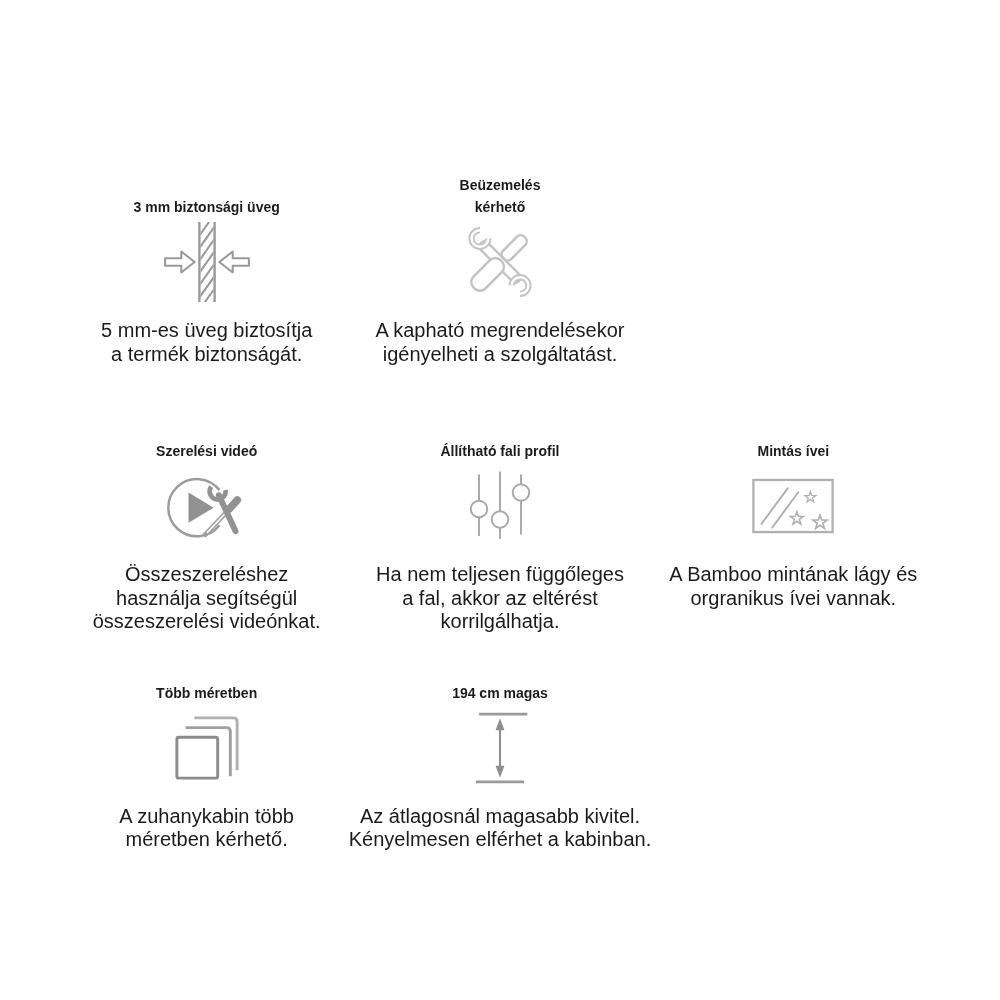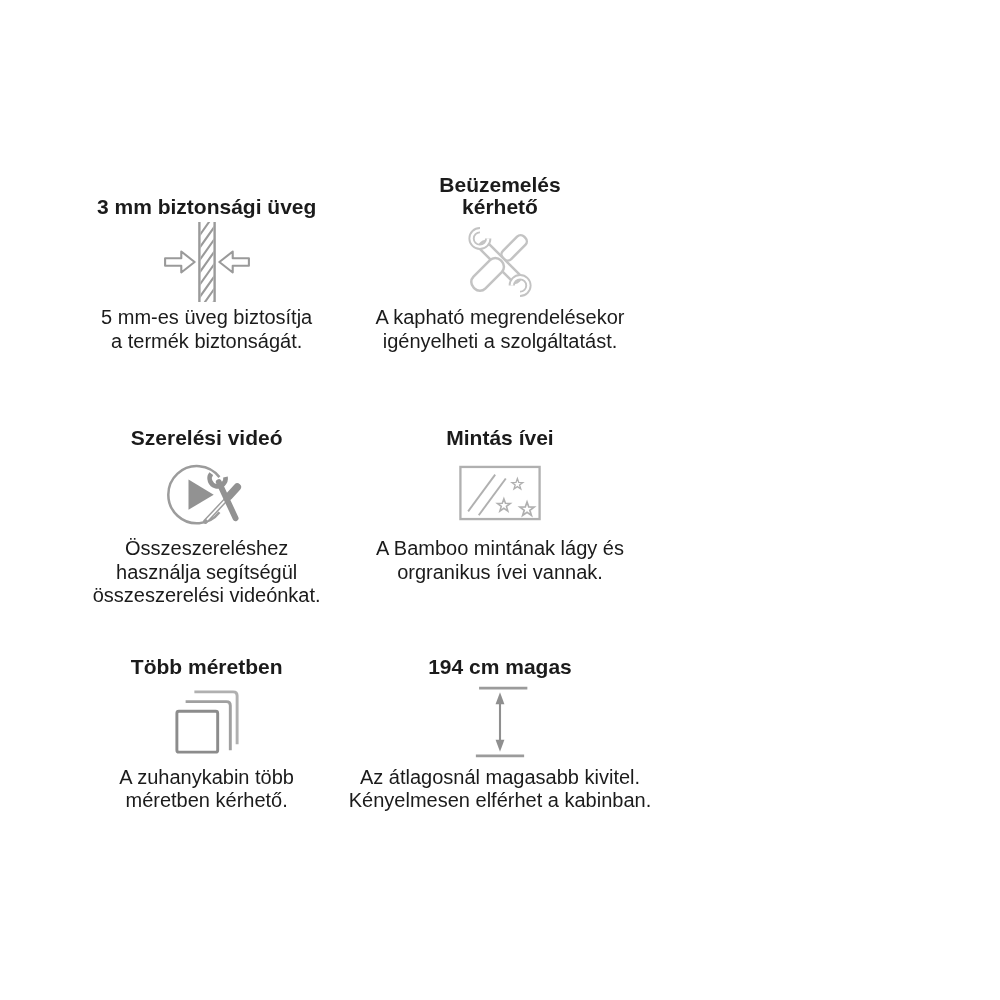--- a/index.html
+++ b/index.html
@@ -8,24 +8,24 @@
     font-family:"Liberation Sans",sans-serif;color:#1b1b1b;
     overflow:hidden;
   }
   .wrap{width:880px;margin:0 auto;padding-top:172px}
   .row{display:grid;grid-template-columns:repeat(3,293.33px);align-items:start;justify-items:center}
   .row-2{margin-top:50px}
   .row-3{margin-top:24px}
   .cell{display:flex;flex-direction:column;align-items:center;text-align:center}
   .title{
     min-height:46px;display:flex;align-items:flex-end;justify-content:center;
-    font-size:21px;font-weight:bold;line-height:22px;white-space:pre-line;width:max-content;
+    font-size:14px;font-weight:bold;line-height:22px;white-space:pre-line;width:max-content;
   }
   .iconbox{height:88px;display:flex;align-items:center;justify-content:center}
-  .desc{font-size:20px;line-height:23.5px;white-space:pre-line;margin-top:0;width:max-content}
+  .desc{font-size:20px;line-height:23.5px;white-space:pre-line;margin-top:13px;width:max-content}
   svg{display:block}
 </style>
 </head>
 <body>
 
 <div class="wrap">
 
   <div class="row row-1">
 
     <div class="cell">
@@ -90,20 +90,36 @@
           <line x1="76" y1="48" x2="86" y2="37" stroke="#929292" stroke-width="9" stroke-linecap="round"></line>
           <path d="M55 21 A9.5 9.5 0 1 0 72 25" fill="none" stroke="#929292" stroke-width="5.5"></path>
           <line x1="64" y1="31" x2="84" y2="74" stroke="#929292" stroke-width="7" stroke-linecap="round"></line>
         </svg>
       </div>
       <div class="desc">Összeszereléshez
 használja segítségül
 összeszerelési videónkat.</div>
     </div>
 
+    <div class="cell">
+      <div class="title">Állítható fali profil</div>
+      <div class="iconbox">
+        <svg width="76" height="72" viewBox="0 0 96 96">
+          <line x1="20" y1="6" x2="20" y2="88" stroke="#a8a8a8" stroke-width="2.6"></line>
+          <line x1="48" y1="2" x2="48" y2="92" stroke="#a8a8a8" stroke-width="2.6"></line>
+          <line x1="76" y1="6" x2="76" y2="86" stroke="#a8a8a8" stroke-width="2.6"></line>
+          <circle cx="20" cy="52" r="11" fill="#ffffff" stroke="#a8a8a8" stroke-width="2.6"></circle>
+          <circle cx="48" cy="66" r="11" fill="#ffffff" stroke="#a8a8a8" stroke-width="2.6"></circle>
+          <circle cx="76" cy="30" r="11" fill="#ffffff" stroke="#a8a8a8" stroke-width="2.6"></circle>
+        </svg>
+      </div>
+      <div class="desc">Ha nem teljesen függőleges
+a fal, akkor az eltérést
+korrilgálhatja.</div>
+    </div>
 
     <div class="cell">
       <div class="title">Mintás ívei</div>
       <div class="iconbox">
         <svg width="84" height="56" viewBox="0 0 86 58">
           <rect x="2" y="2" width="82" height="54" fill="#ffffff" stroke="#b0b0b0" stroke-width="2.4"></rect>
           <line x1="10" y1="48" x2="38" y2="10" stroke="#b0b0b0" stroke-width="2"></line>
           <line x1="21" y1="52" x2="49" y2="14" stroke="#b0b0b0" stroke-width="2"></line>
           <g fill="#ffffff" stroke="#b0b0b0" stroke-width="1.6">
             <path transform="translate(61,20) scale(0.85)" d="M0 -7 L1.65 -2.27 L6.66 -2.16 L2.66 0.87 L4.11 5.66 L0 2.8 L-4.11 5.66 L-2.66 0.87 L-6.66 -2.16 L-1.65 -2.27 Z"></path>

